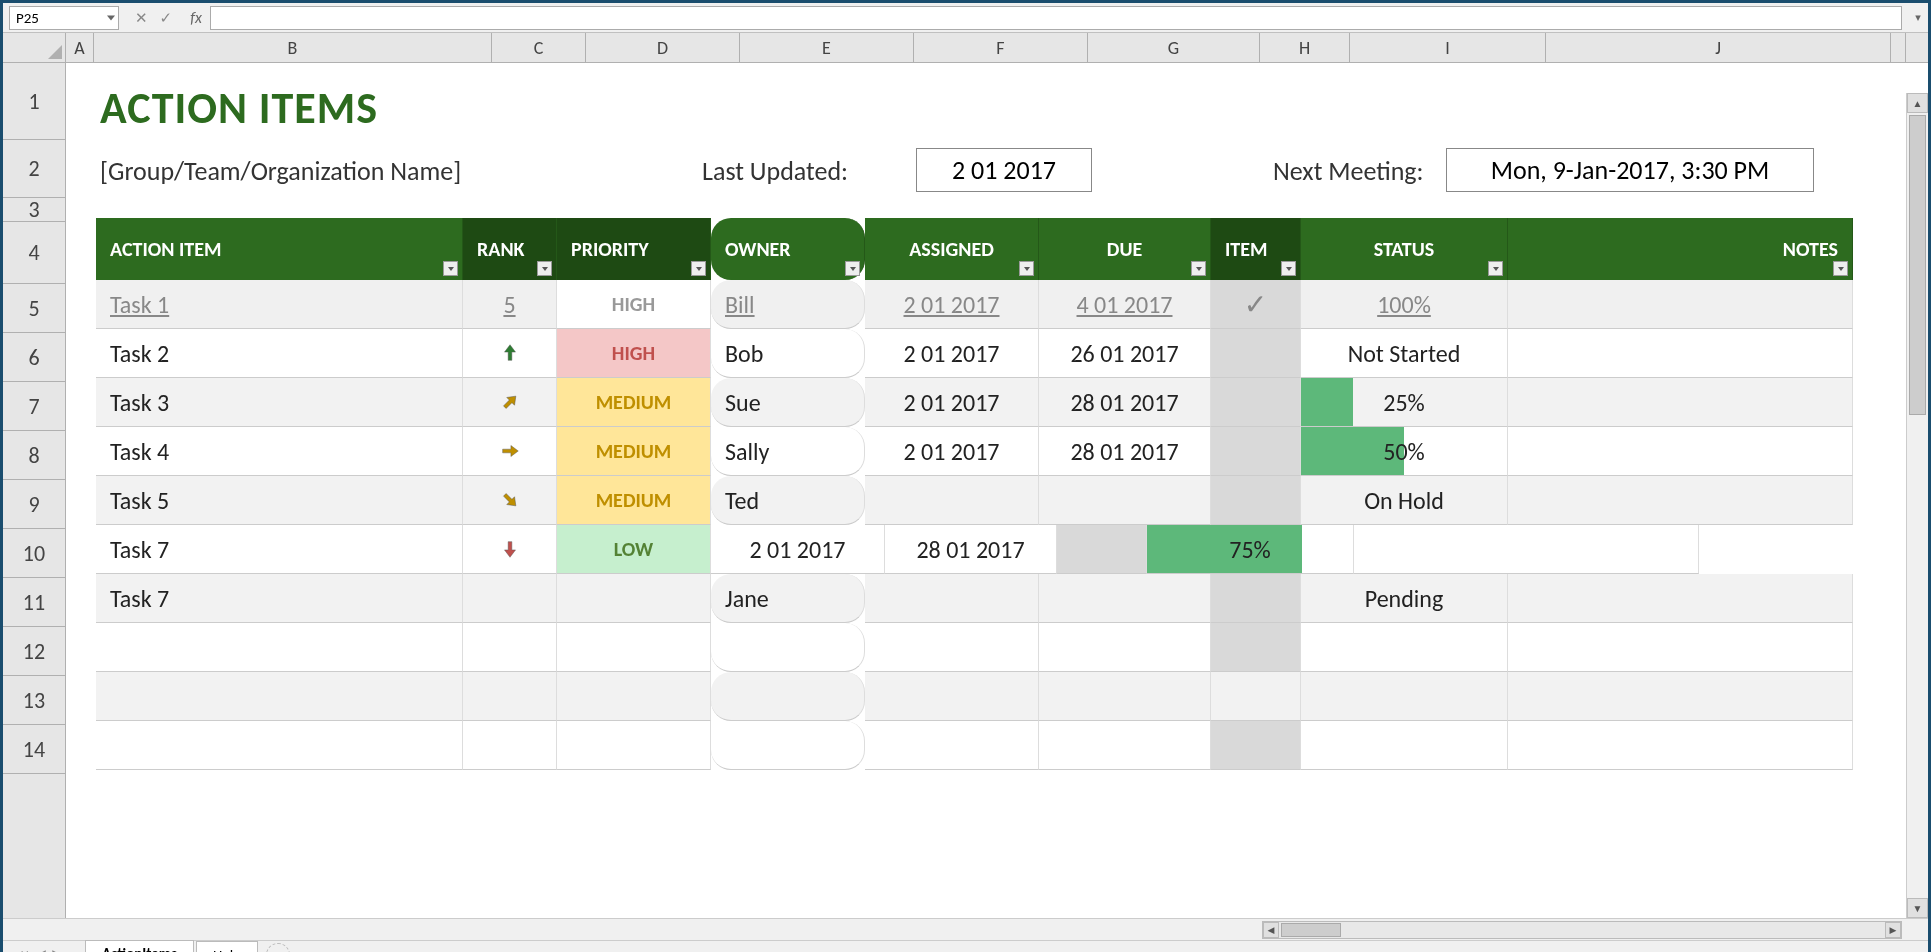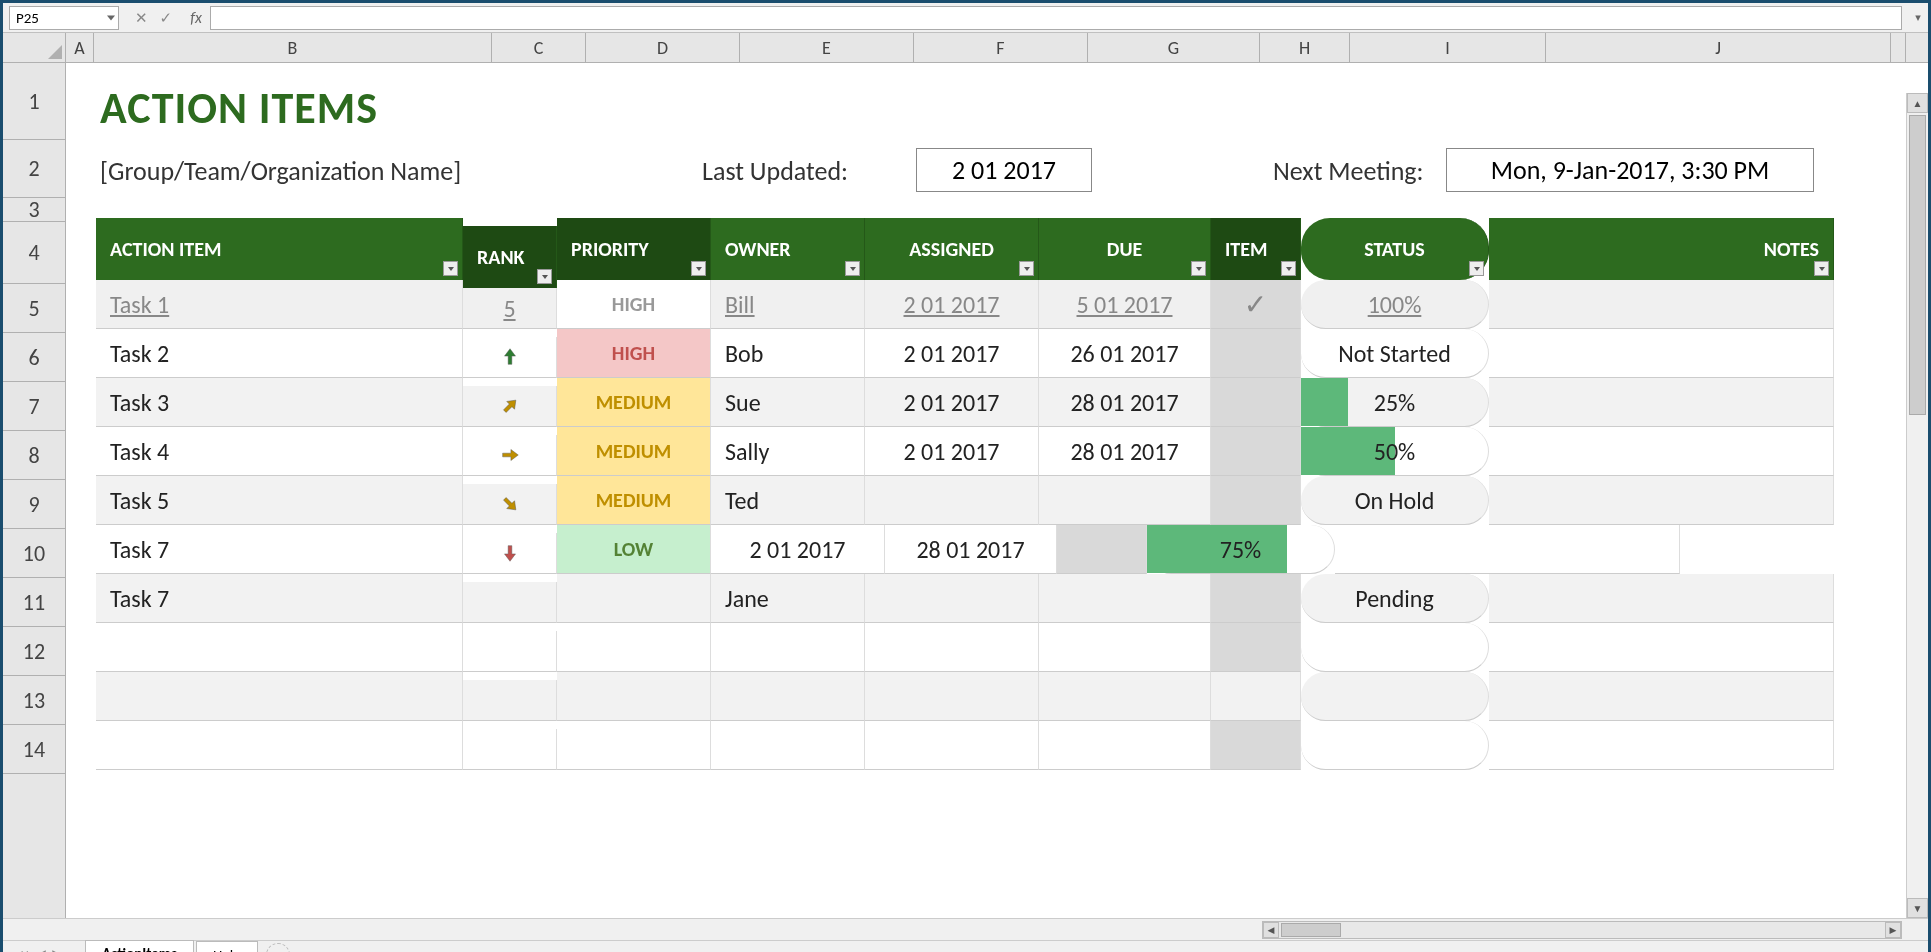--- a/index.html
+++ b/index.html
@@ -56,27 +56,27 @@
 .pri-med { background: #ffe699; color: #bf8f00; font-size: 20px; font-weight: bold; justify-content: center; }
 .pri-low { background: #c6efce; color: #548235; font-size: 20px; font-weight: bold; justify-content: center; }
 .prog-bar { position: absolute; left: 0; top: 0; bottom: 0; background: #5db87a; }
 .prog-text { position: relative; z-index: 1; width: 100%; text-align: center; }
 .checkmark { font-size: 28px; color: #888; }
 
 
 .arr { width: 22px; height: 22px; display: inline-block; }
 
 .wt-item { width: 367px; }
-.wt-rank { width: 94px; margin-top: 8px; }
+.wt-rank { width: 94px; }
 .wt-pri { width: 154px; }
-.wt-own { width: 154px; }
+.wt-own { width: 154px; border-radius: 20px; }
 .wt-asg { width: 174px; }
 .wt-due { width: 172px; }
 .wt-done { width: 90px; }
-.wt-stat { width: 188px; border-radius: 29px; }
+.wt-stat { width: 207px; }
 .wt-notes { width: 345px; justify-content: flex-end; }
 
 
 .vscroll { position: absolute; right: 0; top: 30px; bottom: 0; width: 22px; background: #f0f0f0; border-left: 1px solid #ccc; }
 .vscroll .btn { height: 20px; background: #e0e0e0; border: 1px solid #bbb; display: flex; align-items: center; justify-content: center; font-size: 10px; color: #555; }
 .vscroll .thumb { position: absolute; top: 22px; left: 2px; right: 2px; height: 300px; background: #cdcdcd; border: 1px solid #aaa; }
 
 
 .hscroll-area { height: 22px; background: #f0f0f0; border-top: 1px solid #ccc; display: flex; align-items: center; }
 .hscroll-area .space { flex: 1; }
@@ -194,21 +194,21 @@
                 <span class="filter"></span>
               </div>
           </div>
           <div id="tblBody">
               <div class="tbl-row">
                 <div class="td wt-item grey">Task 1</div>
                 <div class="td wt-rank ctr grey">5</div>
                 <div class="td wt-pri pri-high-done ctr">HIGH</div>
                 <div class="td wt-own grey">Bill</div>
                 <div class="td wt-asg ctr grey">2 01 2017</div>
-                <div class="td wt-due ctr grey">5 01 2017</div>
+                <div class="td wt-due ctr grey">4 01 2017</div>
                 <div class="td wt-done ctr dgrey">
                   <span class="checkmark">✓</span>
                 </div>
                 <div class="td wt-stat ctr grey">
                   <span class="prog-text">100%</span>
                 </div>
                 <div class="td wt-notes grey"></div>
               </div>
               <div class="tbl-row">
                 <div class="td wt-item">Task 2</div>

